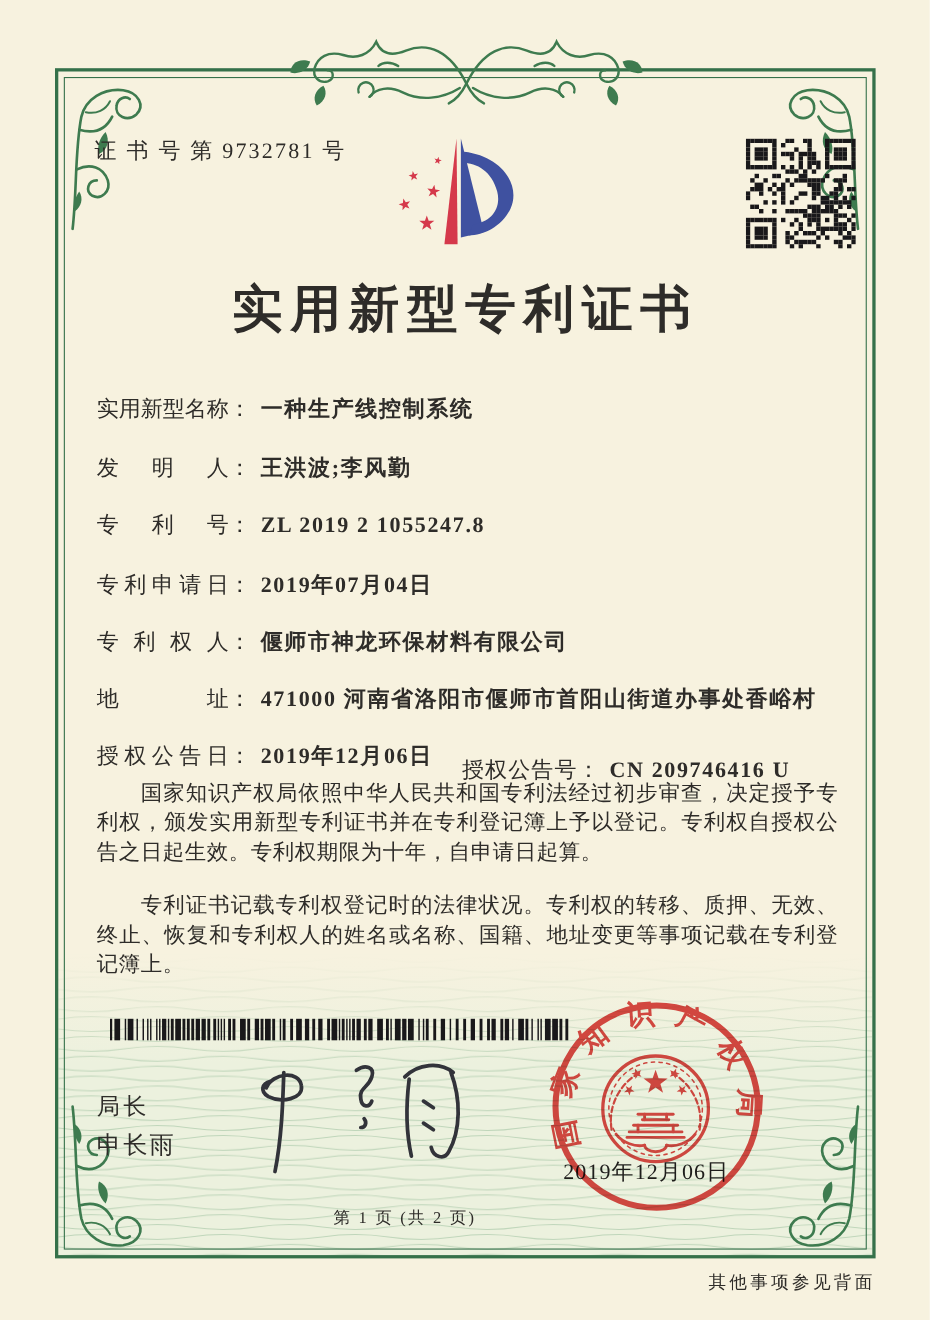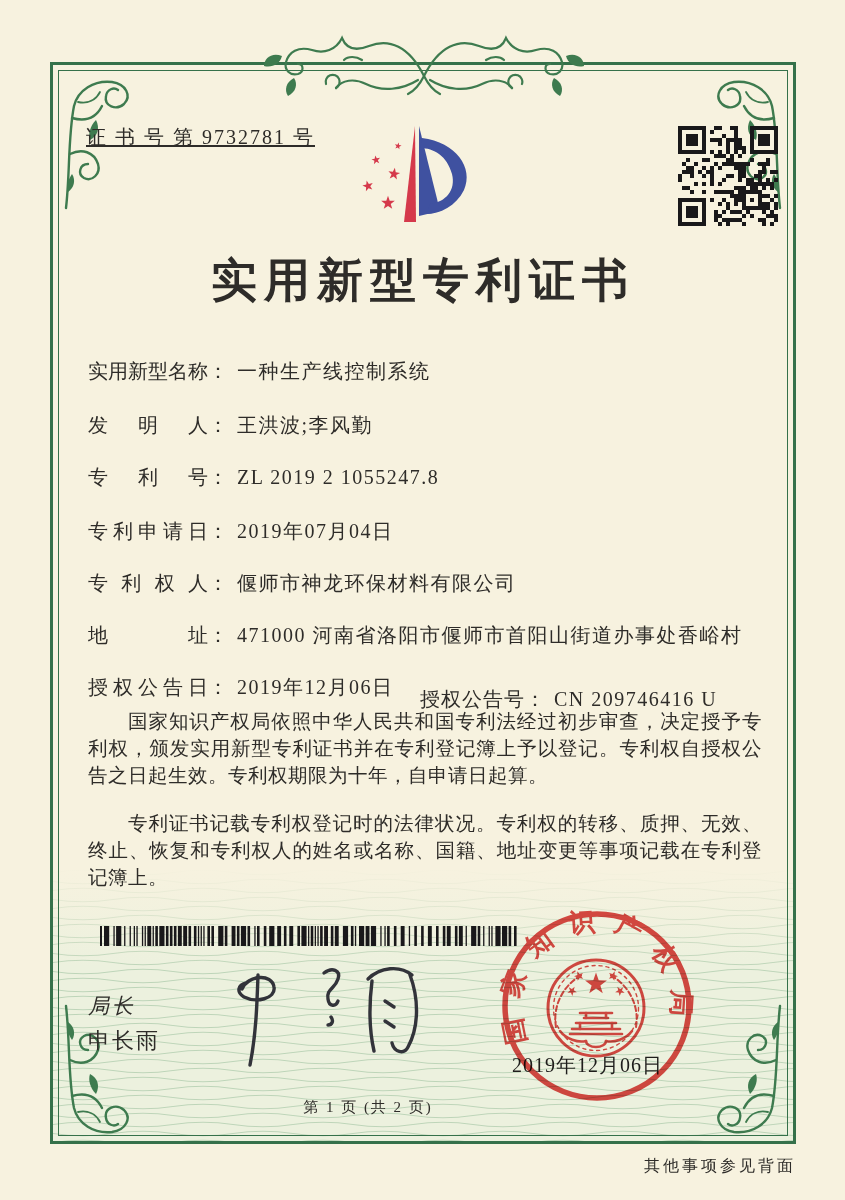--- a/index.html
+++ b/index.html
@@ -16,33 +16,33 @@
   }
   .abs{position:absolute;}
   
   .wave-zone{left:53px;top:868px;width:740px;height:274px;z-index:0;overflow:hidden;}
   .wave-fade{left:53px;top:868px;width:740px;height:100px;z-index:1;
     background:linear-gradient(180deg,var(--paper) 0%,rgba(247,242,223,0) 100%);}
   .frame-outer{left:50px;top:62px;width:746px;height:1082px;border:3px solid var(--green);z-index:2;}
   .frame-inner{left:58px;top:70px;width:730px;height:1066px;border:1px solid var(--green);z-index:2;}
   .orn{z-index:3;}
   
-  .cert-no{left:86px;top:124px;font-size:20px;letter-spacing:2px;z-index:5;text-decoration:underline;}
+  .cert-no{left:86px;top:124px;font-size:20px;letter-spacing:2px;z-index:5;}
   .title{left:50px;top:250px;width:746px;text-align:center;font-size:46px;font-weight:700;
     letter-spacing:7px;z-index:5;}
   .row{left:88px;width:700px;font-size:20px;z-index:5;}
   .flabel{display:inline-flex;justify-content:space-between;width:120px;vertical-align:bottom;}
   .fcolon{display:inline-block;}
-  .fvalue{margin-left:9px;letter-spacing:1.5px;}
+  .fvalue{margin-left:9px;letter-spacing:1.5px;font-weight:bold;}
   .pair2{position:absolute;left:332px;top:0;margin-top:12px;}
   .pair2 .flabel2{letter-spacing:1px;}
   .paras{left:88px;width:674px;font-size:19.5px;line-height:27px;text-align:justify;z-index:5;}
   .para{text-indent:2.05em;letter-spacing:0.5px;}
   
-  .director-label{left:88px;top:992px;font-size:21px;letter-spacing:3px;z-index:5;font-style:italic;}
+  .director-label{left:88px;top:992px;font-size:21px;letter-spacing:3px;z-index:5;}
   .director-name{left:88px;top:1026px;font-size:22px;letter-spacing:2px;z-index:5;font-family:Liberation Serif, serif;}
   .seal-date{left:512px;top:1052px;width:170px;font-size:20px;letter-spacing:1px;z-index:5;color:#1e1d1b;}
   .page-num{left:50px;top:1098px;width:636px;text-align:center;font-size:15px;letter-spacing:2px;z-index:5;}
   .back-note{left:50px;top:1156px;width:746px;text-align:right;font-size:16px;letter-spacing:3px;z-index:5;}
   .barcode{left:100px;top:926px;z-index:4;}
   .qr{left:678px;top:126px;z-index:5;}
   .logo{left:350px;top:116px;z-index:5;}
   .signature{left:220px;top:945px;z-index:5;}
   .seal{left:482px;top:891px;z-index:6;mix-blend-mode:multiply;opacity:.94;}
 </style>

